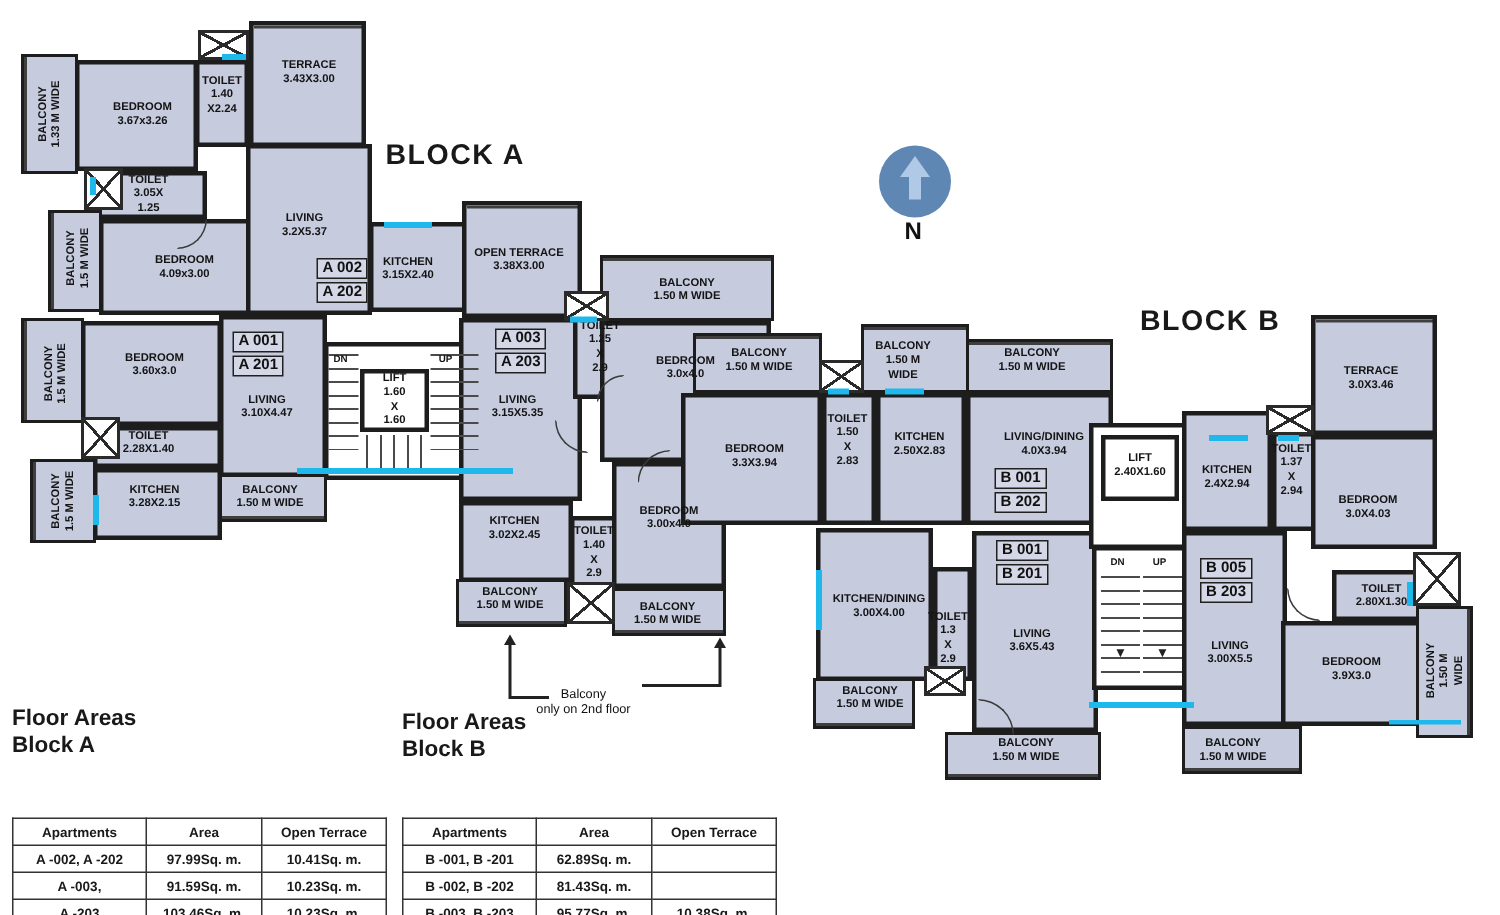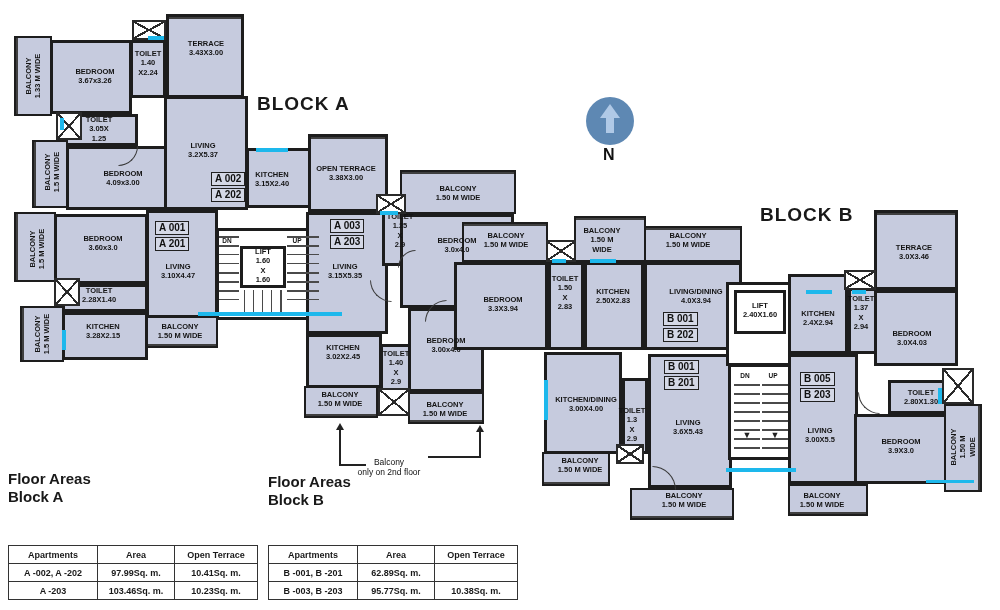--- a/index.html
+++ b/index.html
@@ -276,20 +276,25 @@
       <th class="col-apt">Apartments</th>
       <th class="col-area">Area</th>
       <th class="col-ot">Open Terrace</th>
     </tr>
     <tr>
       <td>A -002, A -202</td>
           <td>97.99Sq. m.</td>
           <td>10.41Sq. m.</td>
     </tr>
     <tr>
+      <td>A -003,</td>
+          <td>91.59Sq. m.</td>
+          <td>10.23Sq. m.</td>
+    </tr>
+    <tr>
       <td>A -203</td>
           <td>103.46Sq. m.</td>
           <td>10.23Sq. m.</td>
     </tr>
   </tbody>
     </table>
 
   <div class="heading" style="left:268px;top:473px;">Floor Areas
 Block B</div>
   <table class="areas" style="left:268px;top:509px;">
@@ -298,20 +303,25 @@
       <th class="col-apt">Apartments</th>
       <th class="col-area">Area</th>
       <th class="col-ot">Open Terrace</th>
     </tr>
     <tr>
       <td>B -001, B -201</td>
           <td>62.89Sq. m.</td>
           <td></td>
     </tr>
     <tr>
+      <td>B -002, B -202</td>
+          <td>81.43Sq. m.</td>
+          <td></td>
+    </tr>
+    <tr>
       <td>B -003, B -203</td>
           <td>95.77Sq. m.</td>
           <td>10.38Sq. m.</td>
     </tr>
   </tbody>
     </table>
 
 
 </div>
 

